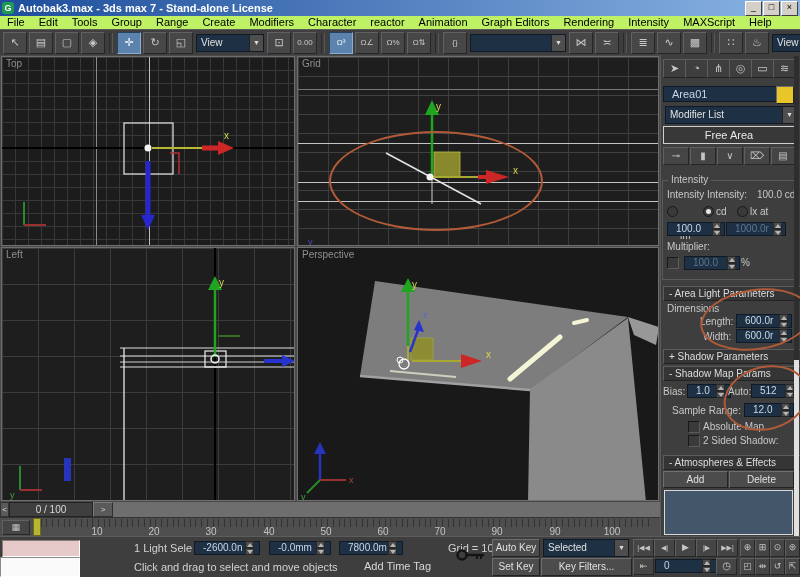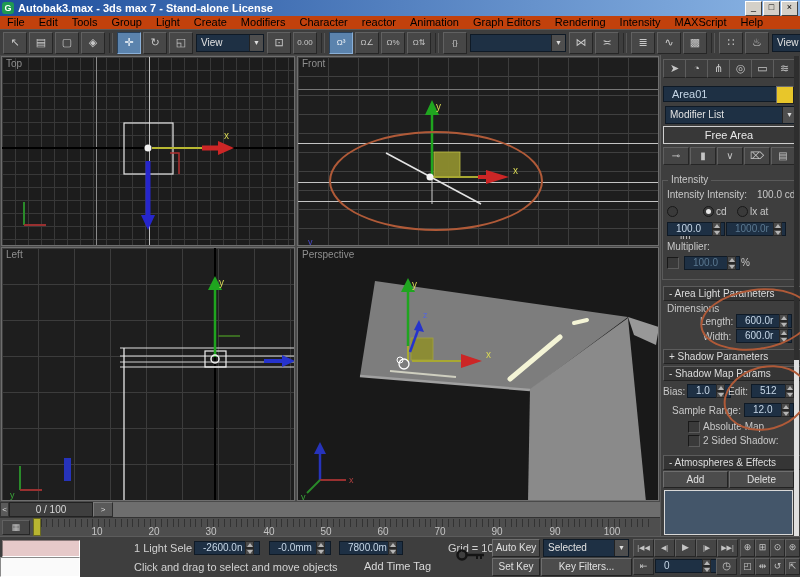--- a/index.html
+++ b/index.html
@@ -9,21 +9,21 @@
   
   #titlebar{left:0;top:0;width:800px;height:16px;background:linear-gradient(to right,#1e4e9c,#8ab4e4);
             display:flex;align-items:center;}
   #appicon{width:12px;height:12px;margin:0 4px 0 2px;background:#1f9a52;border-radius:3px;color:#fff;
            font-size:9px;font-weight:bold;text-align:center;line-height:12px;}
   #titletext{color:#fff;font-weight:bold;font-size:11px;white-space:nowrap;}
   .winbtn{width:15px;height:13px;background:#d4d0c8;border:1px solid;border-color:#fff #404040 #404040 #fff;
           color:#000;font-size:9px;line-height:11px;text-align:center;margin-left:1px;}
   #winbtns{position:absolute;right:2px;top:1px;display:flex;}
   
-  #menubar{left:0;top:16px;width:800px;height:13px;background:#c2410c;color:#000;display:flex;align-items:center;}
+  #menubar{left:0;top:16px;width:800px;height:13px;background:#bef264;color:#000;display:flex;align-items:center;}
   .menuitem{padding:0 7px;font-size:11px;line-height:13px;white-space:nowrap;}
   
   #toolbar{left:0;top:29px;width:800px;height:26px;background:#3e3e3e;border-top:1px solid #5a5a5a;
            display:flex;align-items:center;padding-left:2px;box-sizing:border-box;}
   .tb{width:22px;height:20px;background:#474747;border:1px solid;border-color:#616161 #262626 #262626 #616161;
       color:#c8c8c8;font-size:11px;display:inline-flex;align-items:center;justify-content:center;
       margin:0 1px;flex:none;overflow:hidden;}
   .tb.small{font-size:8px;}
   .tb.active{background:#5b83ad;border-color:#28415c #8ab0d8 #8ab0d8 #28415c;color:#f2f6fa;}
   .ddl{height:16px;background:#1e3044;border:1px solid #0f1a26;color:#e2e2e2;font-size:10px;
@@ -80,21 +80,21 @@
       <div class="winbtn">□</div>
       <div class="winbtn">×</div>
     </div>
   </div>
 
   <div class="abs" id="menubar">
     <span class="menuitem">File</span>
     <span class="menuitem">Edit</span>
     <span class="menuitem">Tools</span>
     <span class="menuitem">Group</span>
-    <span class="menuitem">Light</span>
+    <span class="menuitem">Range</span>
     <span class="menuitem">Create</span>
     <span class="menuitem">Modifiers</span>
     <span class="menuitem">Character</span>
     <span class="menuitem">reactor</span>
     <span class="menuitem">Animation</span>
     <span class="menuitem">Graph Editors</span>
     <span class="menuitem">Rendering</span>
     <span class="menuitem">Intensity</span>
     <span class="menuitem">MAXScript</span>
     <span class="menuitem">Help</span>
@@ -224,21 +224,21 @@
         <line x1="134" y1="120" x2="188" y2="120" stroke="#a8a832" stroke-width="2"></line>
         <polygon points="188,113 188,127 211,120" fill="#cc2626"></polygon>
         <line x1="180" y1="120" x2="190" y2="120" stroke="#cc2626" stroke-width="4"></line>
         <text x="215" y="117" fill="#d8d855" font-size="10">x</text>
         <line x1="134" y1="122" x2="134" y2="147" stroke="#d0d0d0" stroke-width="1"></line>
         <circle cx="132" cy="120" r="3.5" fill="#f4f4f4"></circle>
         <line x1="20" y1="190" x2="20" y2="212" stroke="#2a2acc" stroke-width="2.5"></line>
         <line x1="20" y1="213" x2="46" y2="213" stroke="#993030" stroke-width="2"></line>
         <text x="10" y="188" fill="#4a4acc" font-size="9">y</text>
       </svg>
-      <div class="vplbl">Front</div>
+      <div class="vplbl">Grid</div>
     </div>
 
     <div class="vp" style="left:1px;top:192px;width:294px;height:254px;background:#1e1e1e;
          background-image:repeating-linear-gradient(to right,#3c3c3c 0 1px,transparent 1px 36px),
                           repeating-linear-gradient(to bottom,#3c3c3c 0 1px,transparent 1px 36px);">
       <div class="gline" style="left:212px;top:0;width:2px;height:100%;background:#000;"></div>
       <svg width="294" height="254">
         <line x1="118" y1="100" x2="292" y2="100" stroke="#e0e0e0" stroke-width="1.2"></line>
         <line x1="118" y1="108" x2="292" y2="108" stroke="#e0e0e0" stroke-width="1"></line>
         <line x1="118" y1="114" x2="292" y2="114" stroke="#cfcfcf" stroke-width="1"></line>
@@ -364,21 +364,21 @@
 
   <div class="roll" style="top:349px;">+   Shadow Parameters</div>
   <div class="roll" style="top:366px;">-   Shadow Map Params</div>
 
   <div class="lbl" style="left:663px;top:386px;">Bias:</div>
   <div class="fld" style="left:687px;top:384px;width:26px;">1.0</div>
   <div class="spin" style="left:716px;top:384px;">
       <i class="up"></i>
       <i class="dn"></i>
     </div>
-  <div class="lbl" style="left:728px;top:386px;">Edit:</div>
+  <div class="lbl" style="left:728px;top:386px;">Auto:</div>
   <div class="fld" style="left:751px;top:384px;width:30px;">512</div>
   <div class="spin" style="left:785px;top:384px;">
       <i class="up"></i>
       <i class="dn"></i>
     </div>
   <div class="lbl" style="left:672px;top:405px;">Sample Range:</div>
   <div class="fld" style="left:744px;top:403px;width:32px;">12.0</div>
   <div class="spin" style="left:781px;top:403px;">
       <i class="up"></i>
       <i class="dn"></i>

